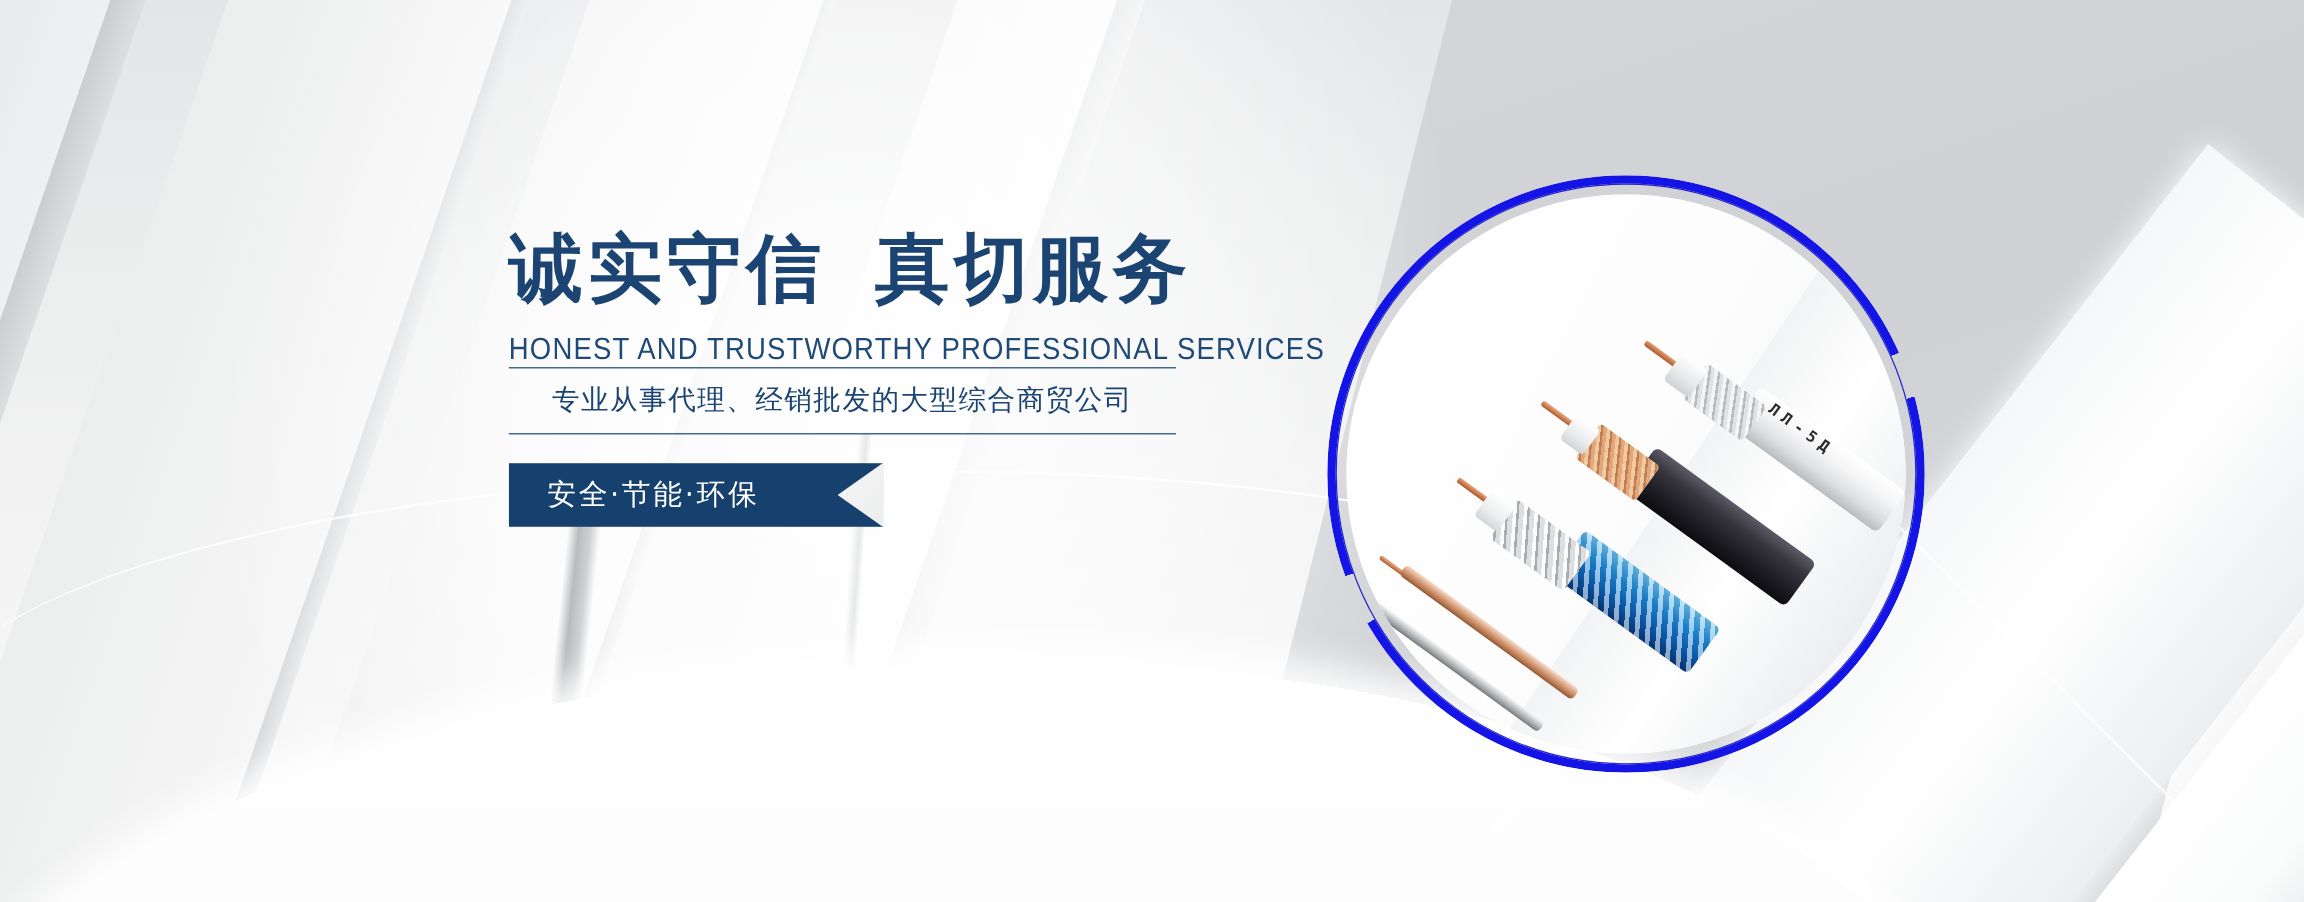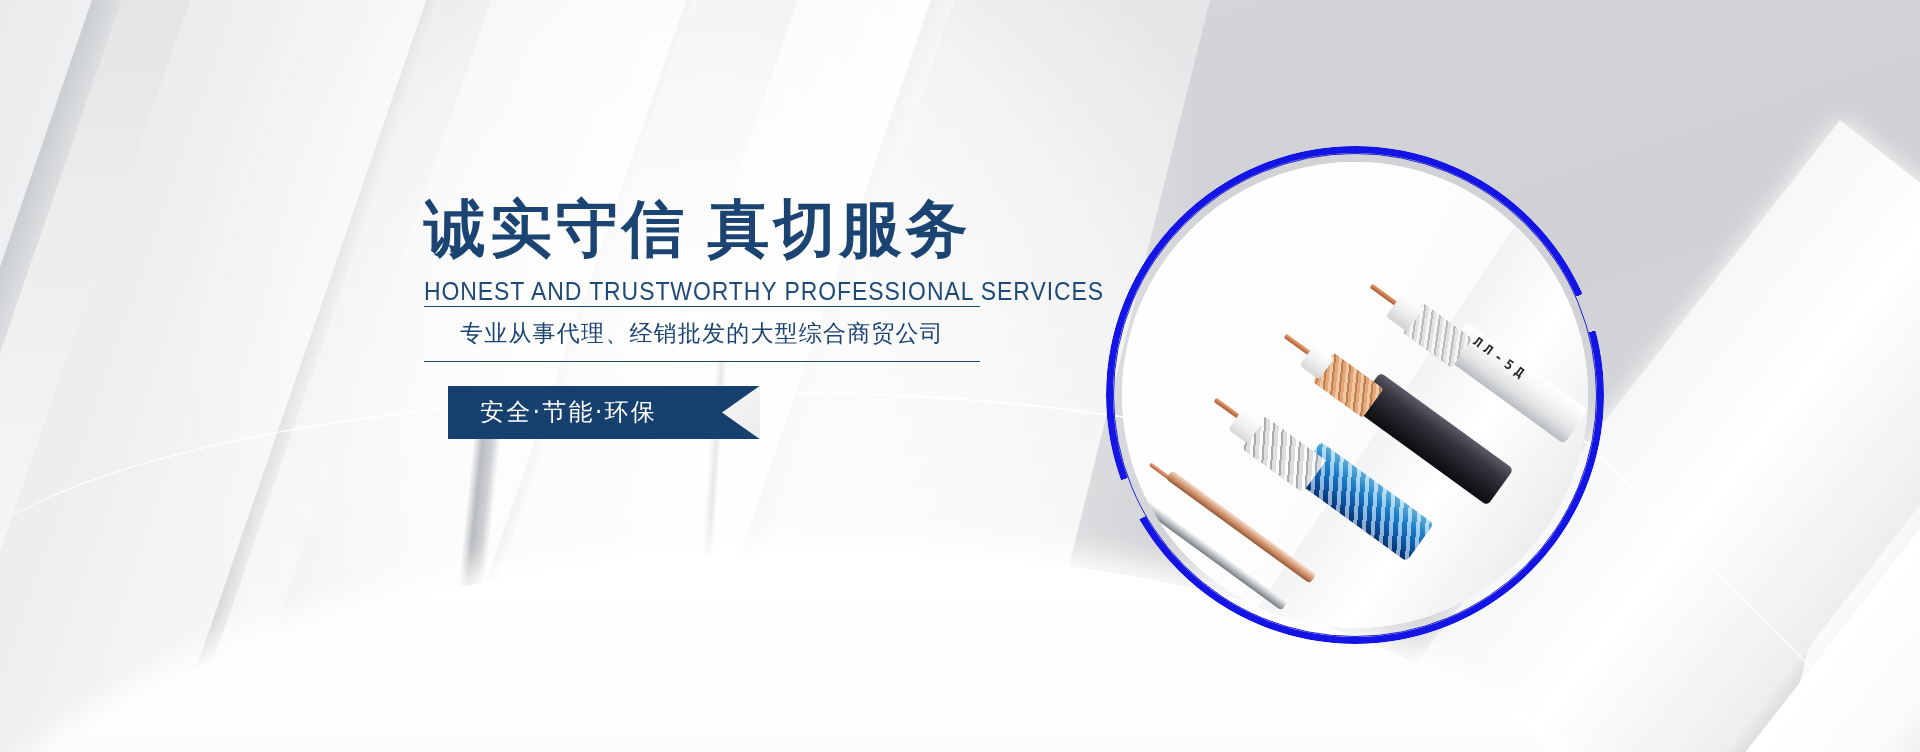--- a/index.html
+++ b/index.html
@@ -142,21 +142,21 @@
     position:absolute; left:424px; top:196px;
     width:640px;
   }
   .headline{
     font-size:62px;
     font-weight:bold;
     letter-spacing:4px;
     color:#1b4473;
     line-height:1.08;
     white-space:nowrap;
-    font-family:Liberation Serif, serif;
+    font-family:Liberation Mono, monospace;
   }
   .subhead{
     margin-top:14px;
     font-size:25.5px;
     letter-spacing:1.05px;
     color:#1f4a78;
     white-space:nowrap;
     transform:scaleX(.90);
     transform-origin:left center;
     font-family:"Liberation Sans","DejaVu Sans",sans-serif;
@@ -178,21 +178,20 @@
   }
 
   
   .badge{
     position:relative;
     margin-top:24px;
     width:312px; height:53px;
     background:#16406e;
     display:flex; align-items:center;
     padding-left:32px;
-    margin-left:24px;
     -webkit-clip-path:polygon(0 0,100% 0,100% 100%,0 100%,0 100%);
   }
   .badge-shape{
     position:absolute; inset:0;
     background:#16406e;
     clip-path:polygon(0 0, 100% 0, 100% 100%, 0 100%);
   }
   .badge-notch{
     position:absolute; right:0; top:0;
     width:38px; height:53px;

